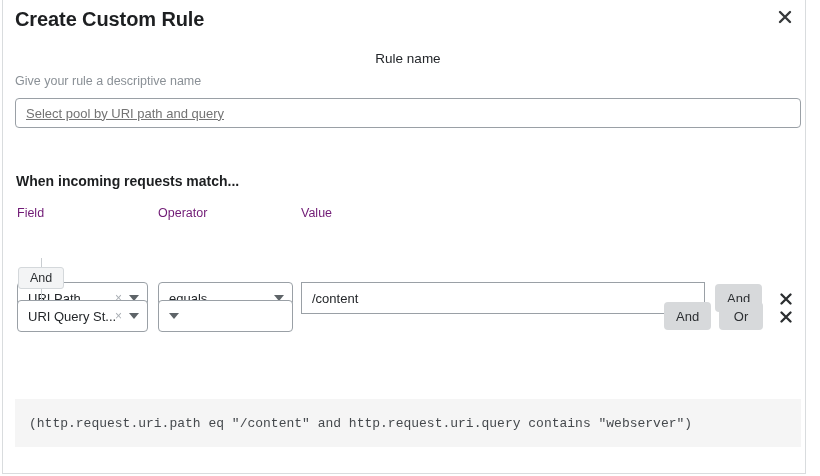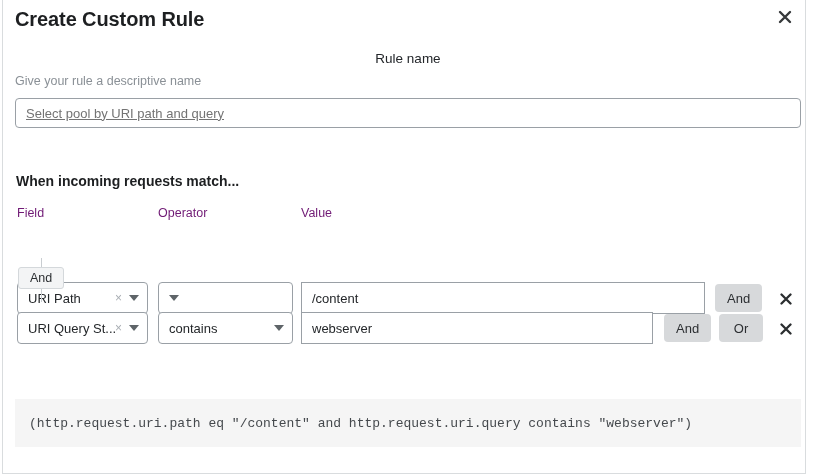--- a/index.html
+++ b/index.html
@@ -108,21 +108,21 @@
   .ch-operator { left: 155px; }
   .ch-value { left: 298px; }
 
   .cond-row {
     position: absolute;
     left: 0;
     width: 100%;
     height: 32px;
   }
   .row1 { top: 235px; margin-top: 47px; }
-  .row2 { top: 312px; }
+  .row2 { top: 300px; }
 
   .select-box {
     position: absolute;
     box-sizing: border-box;
     height: 32px;
     border: 1px solid #9aa0a6;
     border-radius: 4px;
     background: #fff;
     display: flex;
     align-items: center;
@@ -305,20 +305,21 @@
   </div>
 
   <div class="cond-row row1">
     <div class="select-box field-select">
       <span class="select-text">URI Path</span>
       <span class="clear-x">×</span>
       <span class="caret"></span>
     </div>
 
     <div class="select-box op-select">
+      <span class="select-text">equals</span>
       <span class="caret"></span>
     </div>
 
     <input class="value-input value-row1" type="text" value="/content" style="">
 
     <button class="logic-btn and-row1">And</button>
 
     <div class="del-btn del-row">
       <svg width="12" height="12" viewBox="0 0 12 12" aria-hidden="true">
         <path d="M1.5 1.5 L10.5 10.5 M10.5 1.5 L1.5 10.5" stroke="currentColor" stroke-width="2.3" stroke-linecap="round"></path>
@@ -332,25 +333,23 @@
   </div>
 
   <div class="cond-row row2">
     <div class="select-box field-select">
       <span class="select-text">URI Query St...</span>
       <span class="clear-x">×</span>
       <span class="caret"></span>
     </div>
 
     <div class="select-box op-select">
-      <span class="select-text">contains</span>
       <span class="caret"></span>
     </div>
 
-    <input class="value-input value-row2" type="text" value="webserver" style="">
 
     <button class="logic-btn and-row2">And</button>
     <button class="logic-btn or-row2">Or</button>
 
     <div class="del-btn del-row">
       <svg width="12" height="12" viewBox="0 0 12 12" aria-hidden="true">
         <path d="M1.5 1.5 L10.5 10.5 M10.5 1.5 L1.5 10.5" stroke="currentColor" stroke-width="2.3" stroke-linecap="round"></path>
       </svg>
     </div>
   </div>

